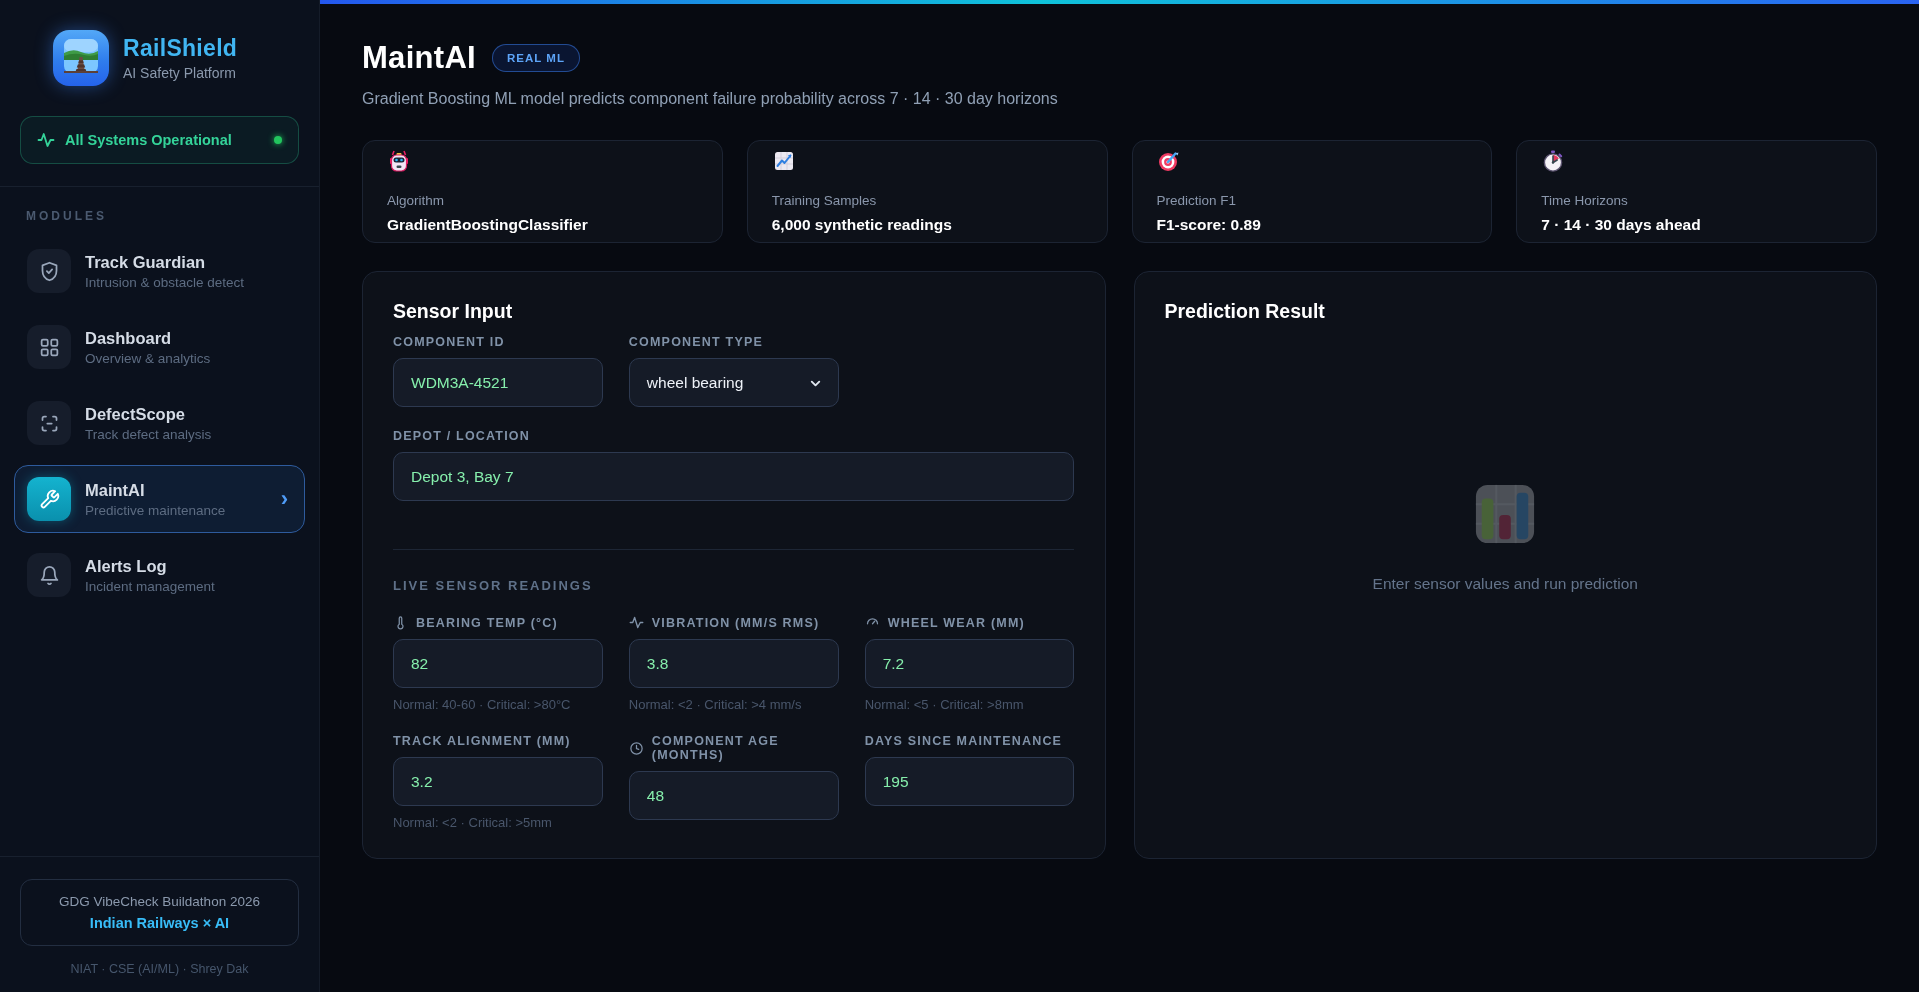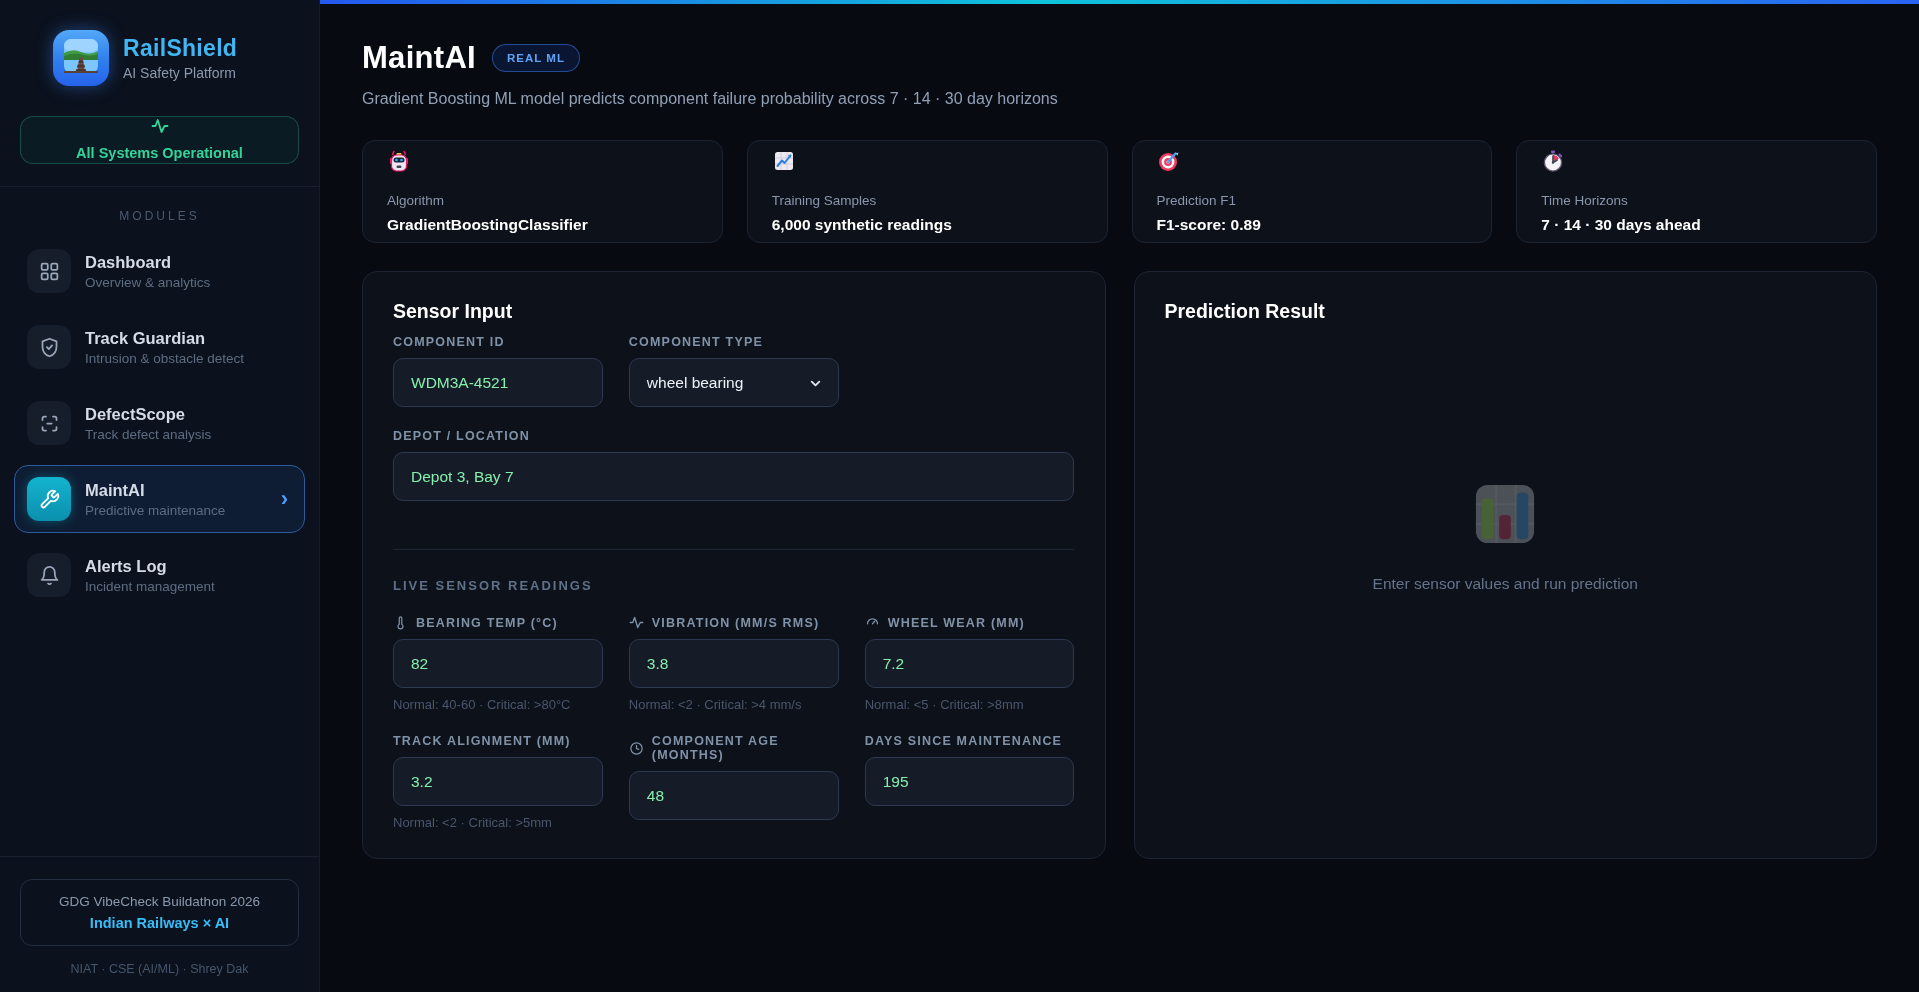--- a/index.html
+++ b/index.html
@@ -12,27 +12,27 @@
     border-right:1px solid #151c29; display:flex; flex-direction:column; }
   .brand { display:flex; align-items:center; gap:14px; padding:30px 24px 8px 24px;margin-left:29px; }
   .logo { width:56px; height:56px; border-radius:16px;
     background:linear-gradient(180deg,#53a8f7 0%,#2f7ded 55%,#2563eb 100%);
     display:flex; align-items:center; justify-content:center;
     box-shadow:0 0 18px rgba(59,130,246,.45); }
   .brand-name { font-size:23px; font-weight:800; color:#41b6f2; letter-spacing:.3px; }
   .brand-tag { font-size:14px; color:#8b99ad; margin-top:3px; }
   .status-pill { margin:22px 20px 0 20px; height:48px; border-radius:13px;
     border:1px solid rgba(52,211,153,.28); background:rgba(16,185,129,.06);
-    display:flex; align-items:center; padding:0 16px; gap:10px;flex-direction:column; }
+    display:flex; align-items:center; padding:0 16px; gap:10px; }
   .status-pill .label { color:#34d399; font-weight:700; font-size:14.5px; flex:1; }
   .status-dot { width:8px; height:8px; border-radius:50%; background:#22c55e;
     box-shadow:0 0 6px #22c55e; }
   .side-divider { border-top:1px solid #18202e; margin:22px 0 0 0; }
-  .modules-heading { padding:22px 26px 10px 26px; font-size:12px; font-weight:400;
-    color:#4b5a70; letter-spacing:3px;text-align:center; }
+  .modules-heading { padding:22px 26px 10px 26px; font-size:12px; font-weight:700;
+    color:#4b5a70; letter-spacing:3px; }
   .module-list { padding:4px 14px 0 14px; display:flex; flex-direction:column; gap:8px; }
   .module { display:flex; align-items:center; gap:14px; padding:11px 12px;
     border-radius:14px; border:1px solid transparent; cursor:pointer; }
   .module .ic { width:44px; height:44px; border-radius:12px; background:#161d2b;
     display:flex; align-items:center; justify-content:center; color:#9aa7bb; flex-shrink:0; }
   .module .m-title { font-size:16.5px; font-weight:700; color:#d5dce6; }
   .module .m-desc { font-size:13.5px; color:#5d6c82; margin-top:3px; }
   .module.active { background:#0e1d33; border-color:#2e5b9d; }
   .module.active .ic { background:linear-gradient(180deg,#14b3cf,#0a90ad); color:#ffffff;
     box-shadow:0 0 12px rgba(14,165,196,.4); }
@@ -127,43 +127,43 @@
       <span class="status-dot"></span>
     </div>
 
     <div class="side-divider"></div>
     <div class="modules-heading">MODULES</div>
 
     <nav class="module-list">
 
       <div class="module">
         <span class="ic">
+          <svg width="21" height="21" viewBox="0 0 24 24" fill="none" stroke="currentColor" stroke-width="2" stroke-linecap="round" stroke-linejoin="round">
+            <path d="M12 2 L20 5 V11 C20 16.5 16.5 20.5 12 22 C7.5 20.5 4 16.5 4 11 V5 Z"></path>
+            <polyline points="9 11.5 11.2 13.8 15 9.5"></polyline>
+          </svg>
+        </span>
+        <div>
+          <div class="m-title">Track Guardian</div>
+          <div class="m-desc">Intrusion &amp; obstacle detect</div>
+        </div>
+      </div>
+
+      <div class="module">
+        <span class="ic">
           <svg width="21" height="21" viewBox="0 0 24 24" fill="none" stroke="currentColor" stroke-width="2" stroke-linecap="round">
             <rect x="3" y="3" width="7" height="7" rx="1.5"></rect>
               <rect x="14" y="3" width="7" height="7" rx="1.5"></rect>
             <rect x="3" y="14" width="7" height="7" rx="1.5"></rect>
               <rect x="14" y="14" width="7" height="7" rx="1.5"></rect>
           </svg>
         </span>
         <div>
           <div class="m-title">Dashboard</div>
           <div class="m-desc">Overview &amp; analytics</div>
-        </div>
-      </div>
-
-      <div class="module">
-        <span class="ic">
-          <svg width="21" height="21" viewBox="0 0 24 24" fill="none" stroke="currentColor" stroke-width="2" stroke-linecap="round" stroke-linejoin="round">
-            <path d="M12 2 L20 5 V11 C20 16.5 16.5 20.5 12 22 C7.5 20.5 4 16.5 4 11 V5 Z"></path>
-            <polyline points="9 11.5 11.2 13.8 15 9.5"></polyline>
-          </svg>
-        </span>
-        <div>
-          <div class="m-title">Track Guardian</div>
-          <div class="m-desc">Intrusion &amp; obstacle detect</div>
         </div>
       </div>
 
       <div class="module">
         <span class="ic">
           <svg width="21" height="21" viewBox="0 0 24 24" fill="none" stroke="currentColor" stroke-width="2" stroke-linecap="round">
             <path d="M4 8 V6 a2 2 0 0 1 2-2 h2"></path>
               <path d="M16 4 h2 a2 2 0 0 1 2 2 v2"></path>
             <path d="M20 16 v2 a2 2 0 0 1 -2 2 h-2"></path>
               <path d="M8 20 H6 a2 2 0 0 1 -2-2 v-2"></path>

